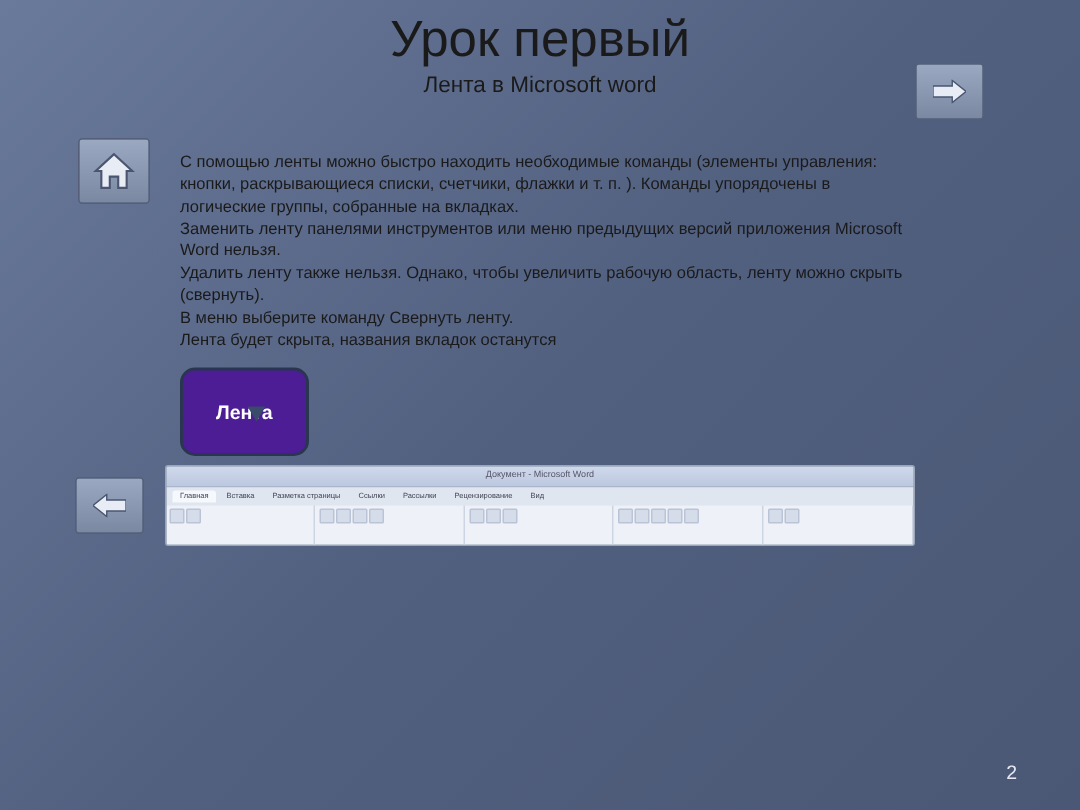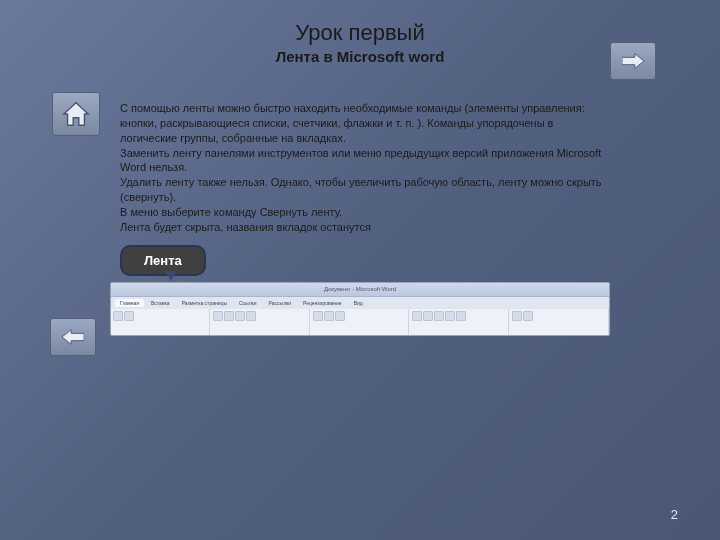--- a/index.html
+++ b/index.html
@@ -6,50 +6,49 @@
   body {
     width: 720px;
     height: 540px;
     background: linear-gradient(135deg, #6a7a9a 0%, #526080 50%, #4a5875 100%);
     font-family: "Segoe UI", Tahoma, sans-serif;
     position: relative;
     overflow: hidden;
   }
   .title {
     text-align: center;
-    font-size: 22px;
+    font-size: 34px;
     color: #1a1a1a;
-    padding-top: 20px;
+    padding-top: 7px;
     font-weight: 400;
   }
   .subtitle {
     text-align: center;
     font-size: 15px;
     color: #1a1a1a;
     margin-top: 2px;
     margin-bottom: 10px;
-    font-weight: bold;
   }
   .body-text {
     margin: 0 110px 0 120px;
     font-size: 11px;
     line-height: 1.35;
     color: #1a1a1a;
   }
   .callout-container {
     margin: 10px 0 0 120px;
     position: relative;
   }
   .callout {
     display: inline-block;
-    background: #404040;
+    background: #4c1d95;
     color: #fff;
     font-weight: bold;
     font-size: 13px;
-    padding: 6px 22px;
+    padding: 20px 22px;
     border: 2px solid #2a3550;
     border-radius: 10px;
     position: relative;
   }
   .callout-tail {
     position: absolute;
     left: 45px;
     top: 26px;
     width: 0; height: 0;
     border-left: 6px solid transparent;

